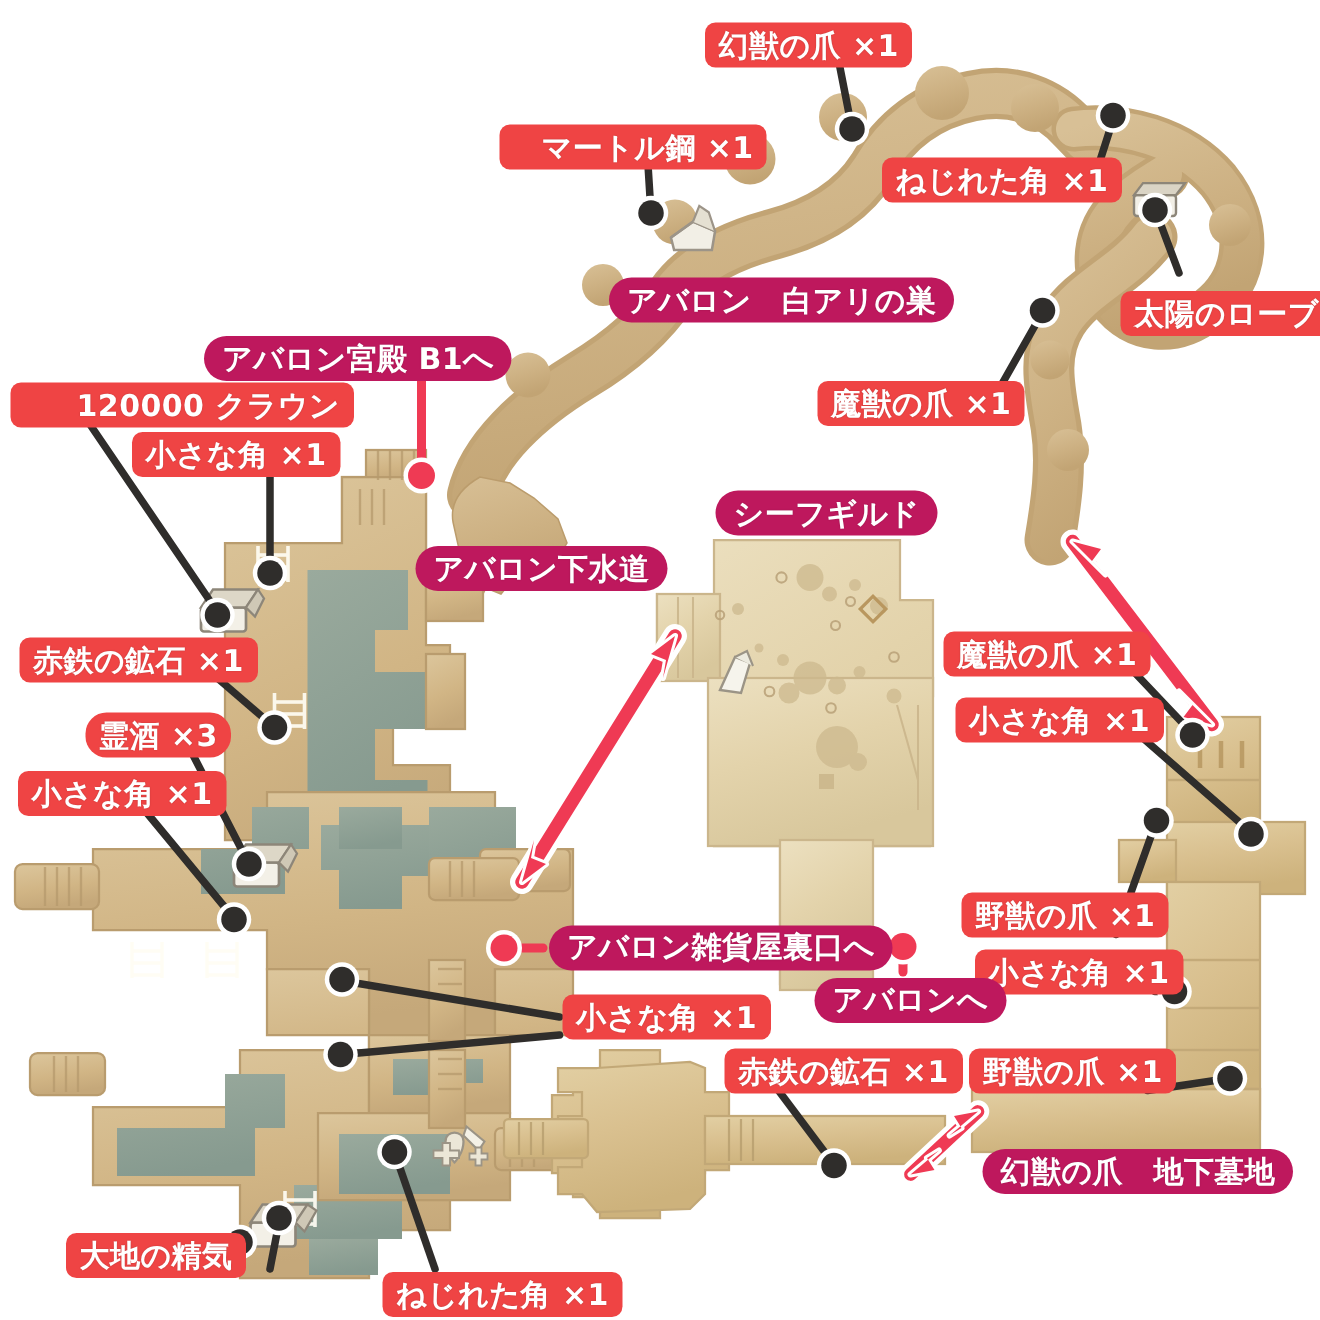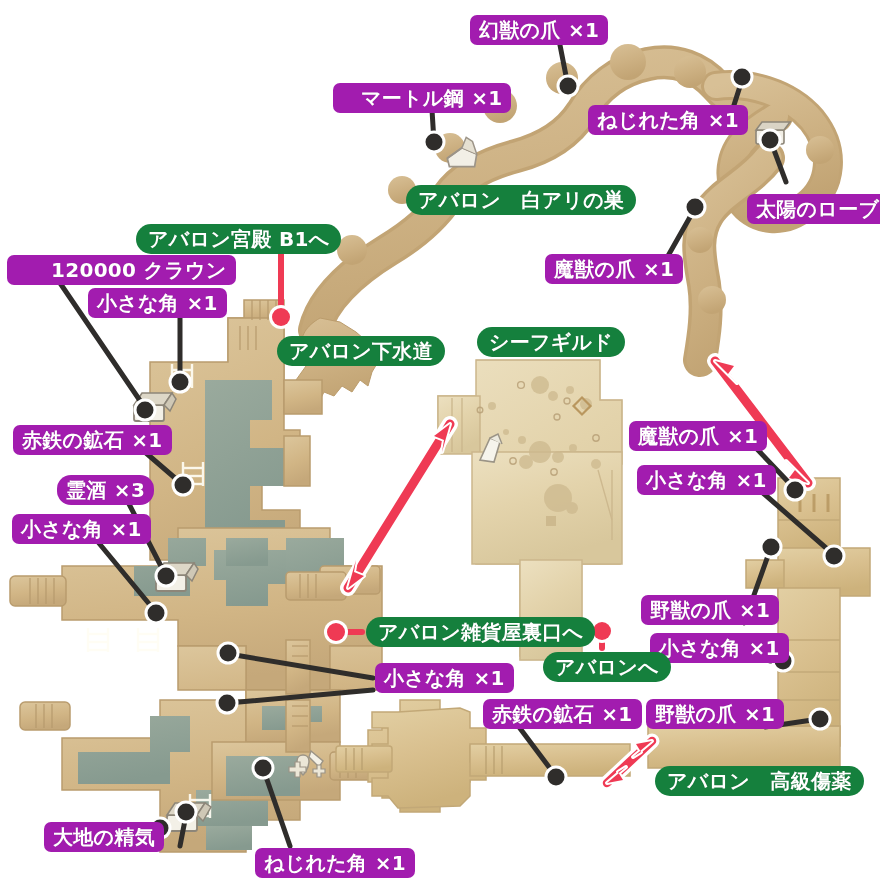--- a/index.html
+++ b/index.html
@@ -18,22 +18,22 @@
     border-radius:7px;
     color:#ffffff;
     font-size:20px;
     font-weight:700;
     letter-spacing:0.3px;
     white-space:nowrap;
     line-height:1;
     text-shadow:0 0 1px rgba(0,0,0,.25);
     z-index:30;
   }
-  .lbl.dark{background:#a21caf;}
-  .lbl.red{background:#15803d;border-radius:15px;padding:0 12px;}
+  .lbl.dark{background:#ef4444;}
+  .lbl.red{background:#be185d;border-radius:15px;padding:0 12px;}
 </style>
 </head>
 <body>
 
 <div id="stage">
 
   <svg id="mapsvg" viewBox="0 0 880 880">
     <defs>
       <linearGradient id="caveGrad" x1="0" y1="0" x2="0.3" y2="1">
         <stop offset="0%" stop-color="#d8c096"></stop>
@@ -529,30 +529,30 @@
       </div>
       <div class="lbl dark" style="left: 255px; top: 848px;">
         <span>ねじれた角 ×1</span>
       </div>
       <div class="lbl red" style="left: 406px; top: 185px;">
         <span>アバロン　白アリの巣</span>
       </div>
       <div class="lbl red" style="left: 136px; top: 224px;">
         <span>アバロン宮殿 B1へ</span>
       </div>
-      <div class="lbl red" style="left: 277px; top: 336px; text-align: right;">
+      <div class="lbl red" style="left: 277px; top: 364px; text-align: right;">
         <span>アバロン下水道</span>
       </div>
       <div class="lbl red" style="left: 477px; top: 327px;">
         <span>シーフギルド</span>
       </div>
       <div class="lbl red" style="left: 366px; top: 617px; font-family: Liberation Serif, serif;">
         <span>アバロン雑貨屋裏口へ</span>
       </div>
       <div class="lbl red" style="left: 543px; top: 652px; font-family: Liberation Serif, serif;">
         <span>アバロンへ</span>
       </div>
       <div class="lbl red" style="left: 655px; top: 766px;">
-        <span>アバロン　高級傷薬</span>
+        <span>幻獣の爪　地下墓地</span>
       </div>
     </div>
 
 </div>
 
 </body></html>

